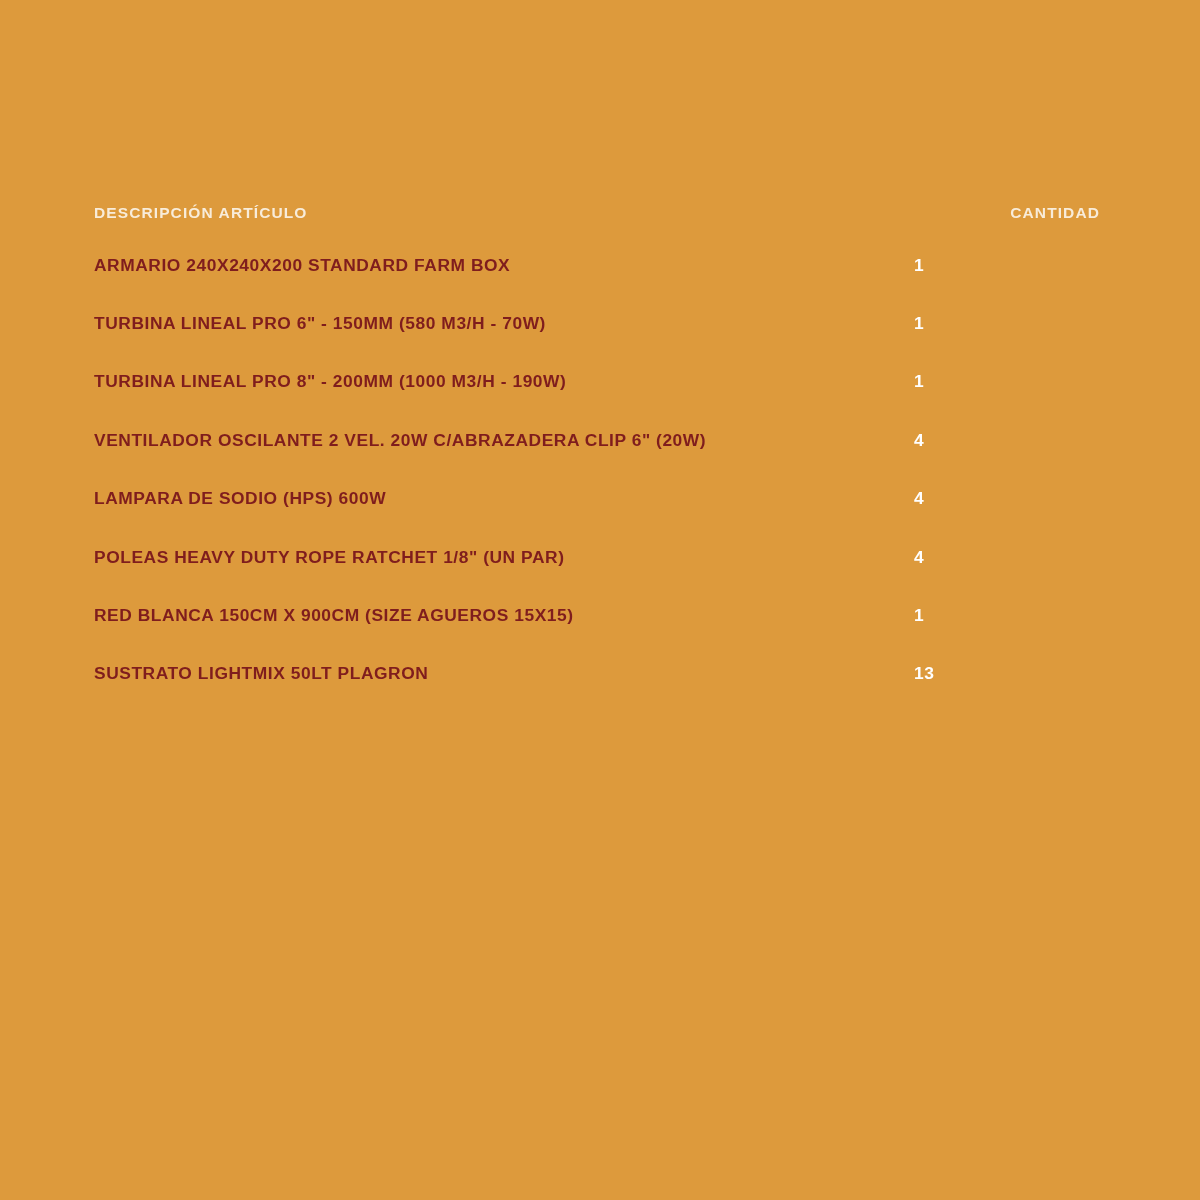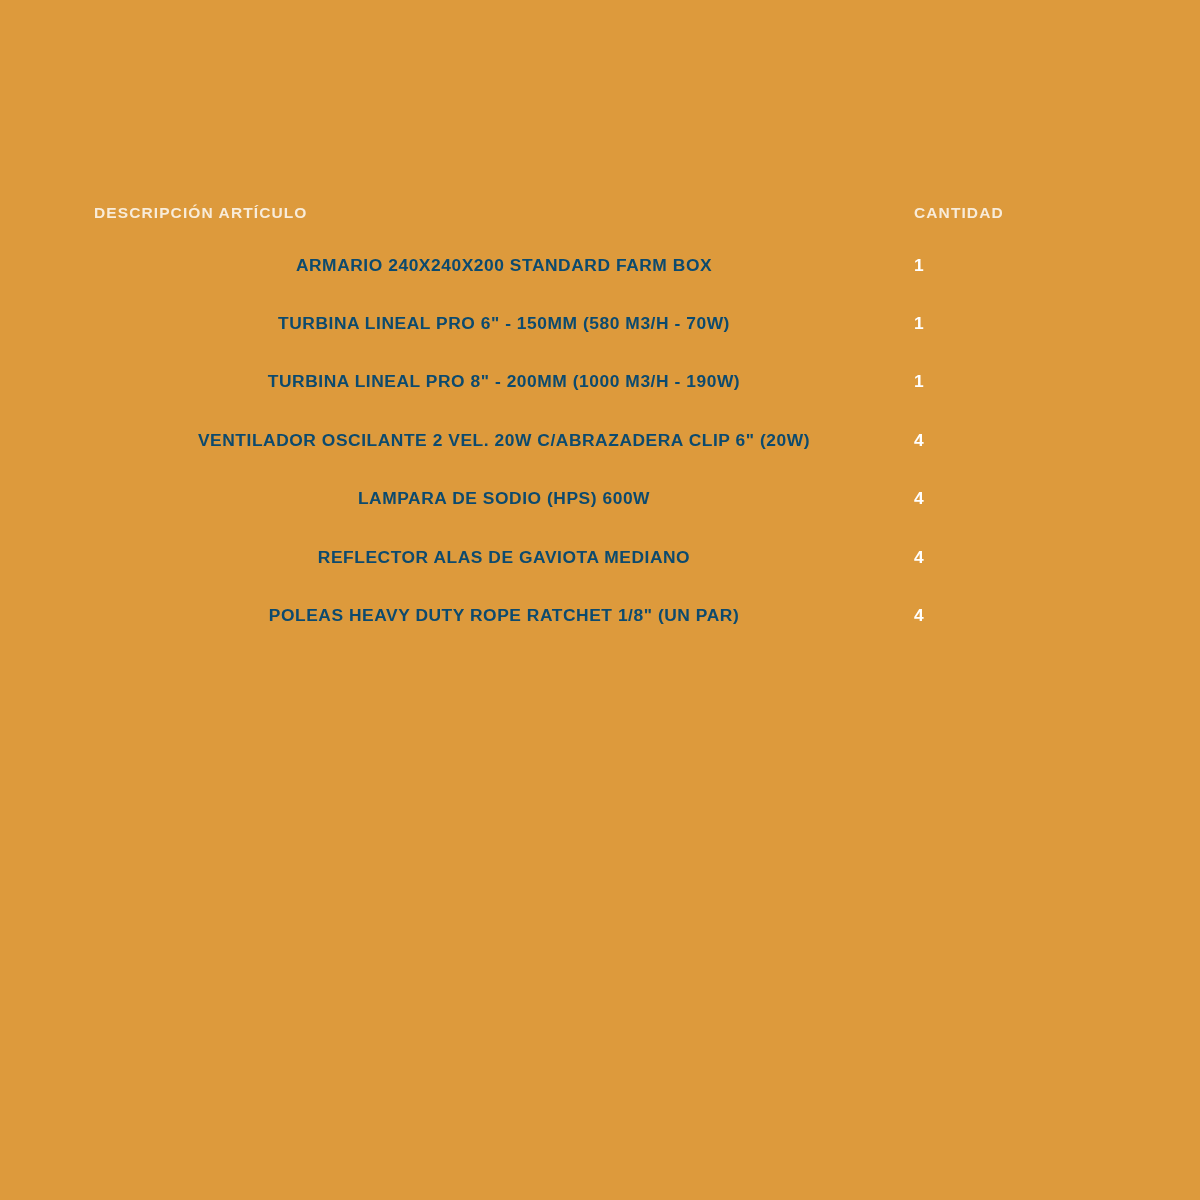--- a/index.html
+++ b/index.html
@@ -43,36 +43,36 @@
     color: #FBF3E6;
     opacity: 0.93;
     text-transform: uppercase;
     height: 46px;
   }
   th.col-desc {
     text-align: left;
     width: 820px;
   }
   th.col-qty {
-    text-align: left;
+    text-align: right;
     width: 186px;
     padding-left: 103px;
     margin-left: 16px;
   }
 
   
   tbody tr {
     height: 58.4px;
   }
   td.desc {
-    text-align: center;
+    text-align: left;
     font-size: 17.4px;
     font-weight: 700;
     letter-spacing: 0.55px;
-    color: #0c4a6e;
+    color: #7f1d1d;
     text-transform: uppercase;
     white-space: nowrap;
   }
   td.qty {
     text-align: left;
     padding-left: 103px;
     font-size: 17.4px;
     font-weight: 700;
     letter-spacing: 0.55px;
     color: #FFFFFF;
@@ -104,22 +104,26 @@
       </tr>
       <tr>
         <td class="desc">VENTILADOR OSCILANTE 2 VEL. 20W C/ABRAZADERA CLIP 6" (20W)</td>
         <td class="qty">4</td>
       </tr>
       <tr>
         <td class="desc">LAMPARA DE SODIO (HPS) 600W</td>
         <td class="qty">4</td>
       </tr>
       <tr>
-        <td class="desc">REFLECTOR ALAS DE GAVIOTA MEDIANO</td>
+        <td class="desc">POLEAS HEAVY DUTY ROPE RATCHET 1/8" (UN PAR)</td>
         <td class="qty">4</td>
       </tr>
       <tr>
-        <td class="desc">POLEAS HEAVY DUTY ROPE RATCHET 1/8" (UN PAR)</td>
-        <td class="qty">4</td>
+        <td class="desc">RED BLANCA 150CM X 900CM (SIZE AGUEROS 15X15)</td>
+        <td class="qty">1</td>
+      </tr>
+      <tr>
+        <td class="desc">SUSTRATO LIGHTMIX 50LT PLAGRON</td>
+        <td class="qty">13</td>
       </tr>
     </tbody>
   </table>
 </div>
 
 </body></html>

